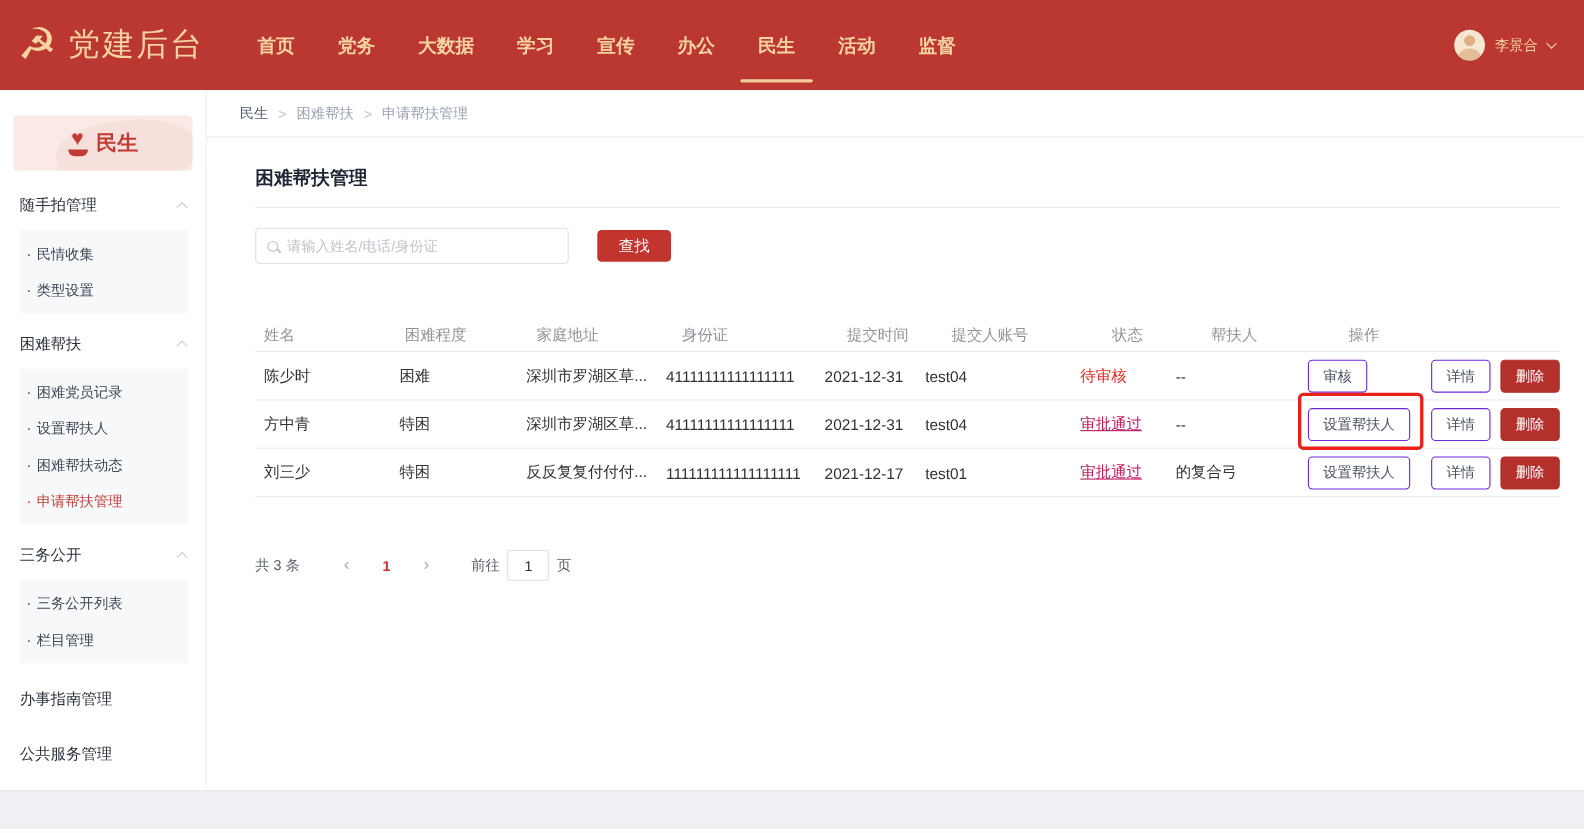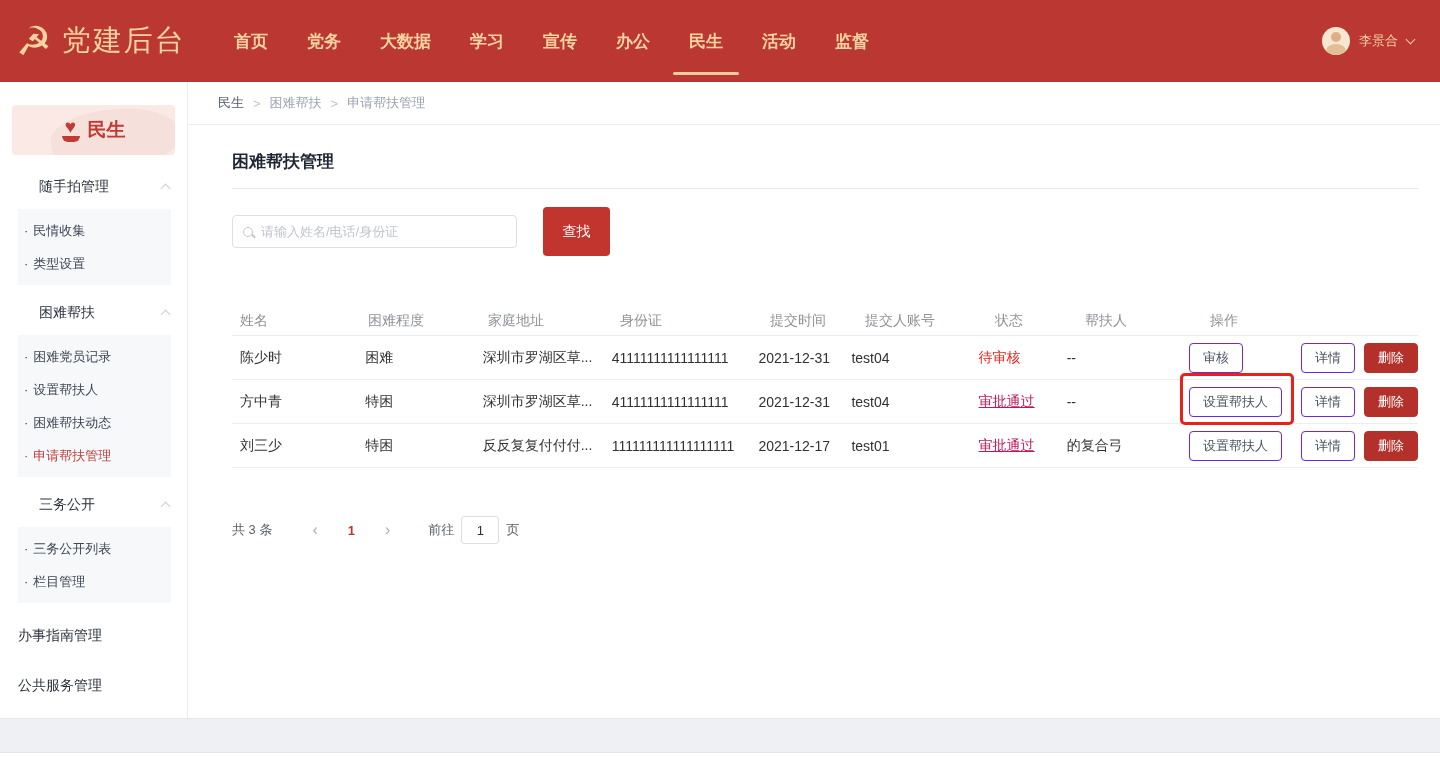--- a/index.html
+++ b/index.html
@@ -33,21 +33,21 @@
   .sidebar { width:188px; flex:0 0 auto; background:#fff; border-right:1px solid #ededed; overflow:hidden; }
   .banner { margin:23px 12px 12px; height:50px; border-radius:4px; background:#FAE9E5;
     display:flex; align-items:center; justify-content:center; gap:8px; position:relative; overflow:hidden; }
   .banner-map { position:absolute; right:-6px; top:4px; width:130px; height:60px; background:#F5DCD5;
     border-radius:45% 60% 50% 40%; transform:rotate(-8deg); opacity:.65; }
   .heart-icon { position:relative; z-index:1; display:flex; flex-direction:column; align-items:center; }
   .heart-icon .h { color:#C23A34; font-size:19px; line-height:16px; }
   .heart-icon .hands { width:18px; height:6px; background:#C23A34; border-radius:0 0 10px 10px; margin-top:1px; }
   .banner-label { position:relative; z-index:1; color:#BF3B33; font-size:19px; font-weight:bold; }
   .sec-head { height:40px; display:flex; align-items:center; justify-content:space-between;
-    padding:0 18px; font-size:14px; color:#2B313C; cursor:pointer;margin-left:21px; }
+    padding:0 18px; font-size:14px; color:#2B313C; cursor:pointer; }
   .chev-up { width:7px; height:7px; border-left:1.5px solid #C9CEDB; border-top:1.5px solid #C9CEDB;
     transform:rotate(45deg); margin-top:3px; }
   .submenu { margin:2px 16px 8px 18px; background:#F7F8FA; padding:5px 0; }
   .submenu-item { height:33px; display:flex; align-items:center; padding-left:6px; font-size:13px;
     color:#3F4654; cursor:pointer; white-space:nowrap; }
   .submenu-item .dot { margin-right:5px; color:#3F4654; }
   .submenu-item.active, .submenu-item.active .dot { color:#C0413C; }
   .side-link { height:50px; display:flex; align-items:center; padding:0 18px; font-size:14px;
     color:#2B313C; cursor:pointer; }
 
@@ -64,31 +64,31 @@
 
   .search-row { display:flex; align-items:center; margin-top:18px; }
   .search-box { width:285px; height:33px; border:1px solid #DCDFE6; border-radius:4px;
     display:flex; align-items:center; padding-left:10px; background:#fff; }
   .mag { width:10px; height:10px; border:1.5px solid #C4C8D0; border-radius:50%; position:relative;
     flex:0 0 auto; margin-right:8px; }
   .mag::after { content:''; position:absolute; width:5px; height:1.5px; background:#C4C8D0;
     transform:rotate(45deg); right:-4px; bottom:-1px; }
   .search-input { border:none; outline:none; flex:1; font-size:13px; color:#303133; background:transparent; }
   .search-input::placeholder { color:#C0C4CC; }
-  .search-btn { margin-left:26px; width:67px; height:49px; background:#C2342E; color:#fff; border:none;
+  .search-btn { margin-left:26px; width:67px; height:29px; background:#C2342E; color:#fff; border:none;
     border-radius:4px; font-size:14px; cursor:pointer; }
 
   
   .table { margin-top:50px; }
   .trow { display:flex; align-items:center; height:44px; border-bottom:1px solid #EBEEF0; }
   .thead { height:30px; border-bottom:1px solid #E8EAEC; }
   .cell { padding-left:8px; font-size:14px; color:#303133; white-space:nowrap; overflow:visible; }
   .thead .cell { color:#909399; }
   .c0{width:128px;} .c1{width:120px;} .c2{width:132px;} .c3{width:150px;} .c4{width:95px;}
-  .c5{width:130px;} .c6{width:90px;} .c7{width:125px;} .c8{flex:1;}
+  .c5{width:130px;} .c6{width:90px;margin-left:16px;} .c7{width:125px;} .c8{flex:1;}
   .st-pending { color:#E6241C;text-align:center; }
   .st-approved { color:#be185d; text-decoration:underline; cursor:pointer; }
   .actions { display:flex; align-items:center; }
   .slot { width:88px; flex:0 0 auto; position:relative; display:flex; }
   .btn { display:inline-flex; align-items:center; justify-content:center; height:30px; padding:0 13px;
     background:#fff; border:1px solid #6d28d9; border-radius:4px; font-size:13px; color:#4A5261;
     cursor:pointer; white-space:nowrap;
     font-family:"Liberation Sans","DejaVu Sans",sans-serif; }
   .btn.danger { background:#B3302B; border-color:#B3302B; color:#fff; margin-left:9px; }
   .btn.mid { margin-left:24px; }

